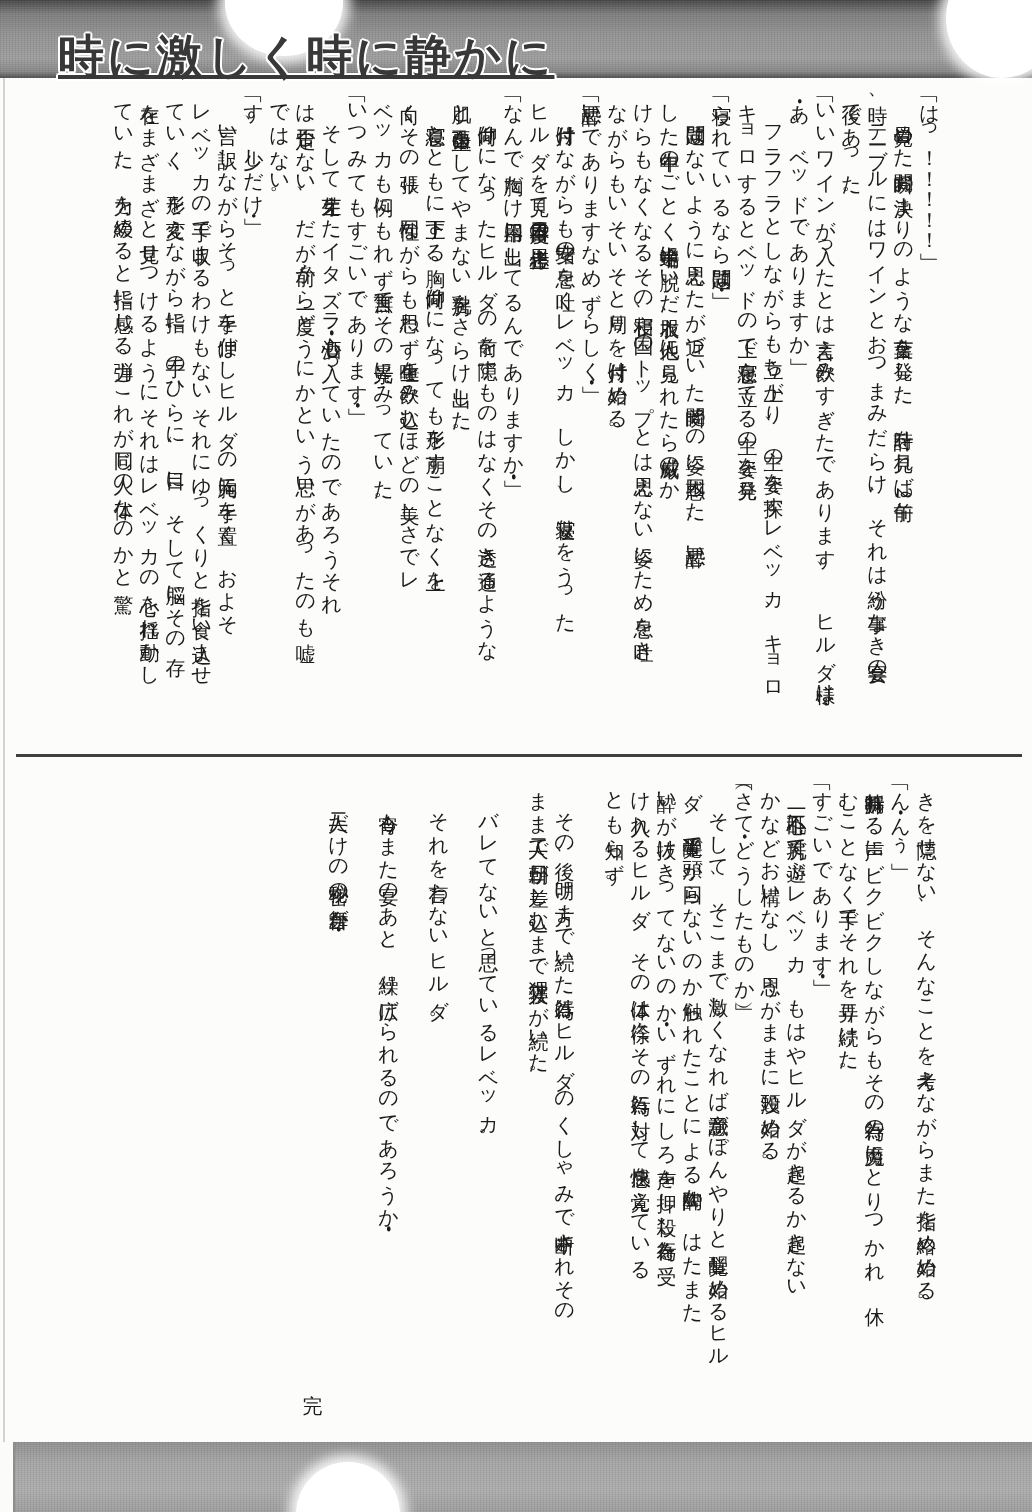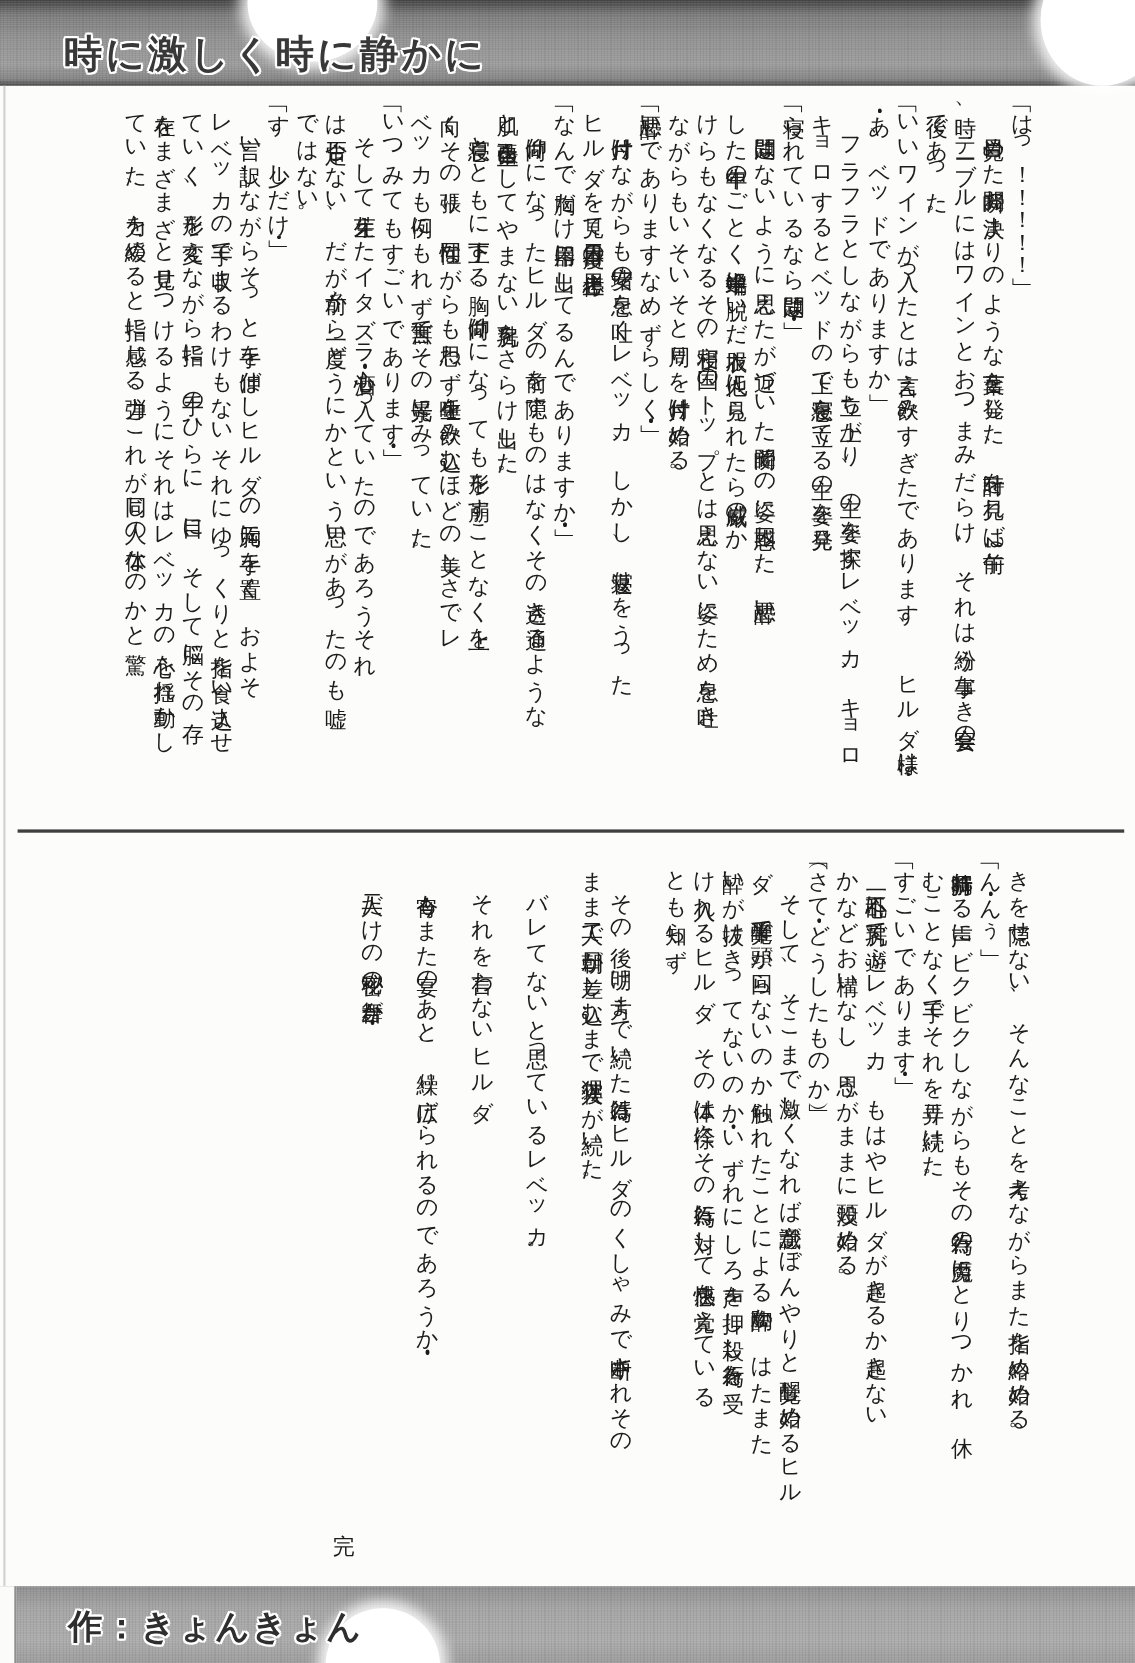--- a/index.html
+++ b/index.html
@@ -45,21 +45,21 @@
   .page-title, .footer-credit {
     position:absolute;
     font-family:"Liberation Sans", sans-serif;
     font-weight:bold;
     color:#383838;
     text-shadow:
       -2px 0 0 #fff, 2px 0 0 #fff, 0 -2px 0 #fff, 0 2px 0 #fff,
       -1.5px -1.5px 0 #fff, 1.5px -1.5px 0 #fff,
       -1.5px 1.5px 0 #fff, 1.5px 1.5px 0 #fff;
   }
-  .page-title  { left:58px;  top:26px;   font-size:35px; letter-spacing:3px; }
+  .page-title  { left:58px;  top:26px;   font-size:46px; letter-spacing:3px;text-decoration:underline; }
   .footer-credit { left:62px; top:1458px; font-size:31px; letter-spacing:2px; color:#2e2e2e; }
   
   .vtext {
     position:absolute;
     writing-mode:vertical-rl;
     font-size:20px;
     line-height:26px;
     letter-spacing:0.5px;
     color:#1c1c1c;
   }
@@ -146,15 +146,14 @@
     <div class="col gap">　今宵もまた宴のあと、繰り広げられるのであろうか・・・・</div>
     <div class="col gap">　二人だけの秘密の舞台が・・・・</div>
     <div class="col kan">完</div>
   </div>
 
   <div class="footer-band">
     <div class="grain"></div>
   </div>
   <div class="footer-notch"></div>
   <div class="hole hole-bottom"></div>
-  <div class="footer-credit">作：きょんきょん</div>
 
 </div>
 
 </body></html>

